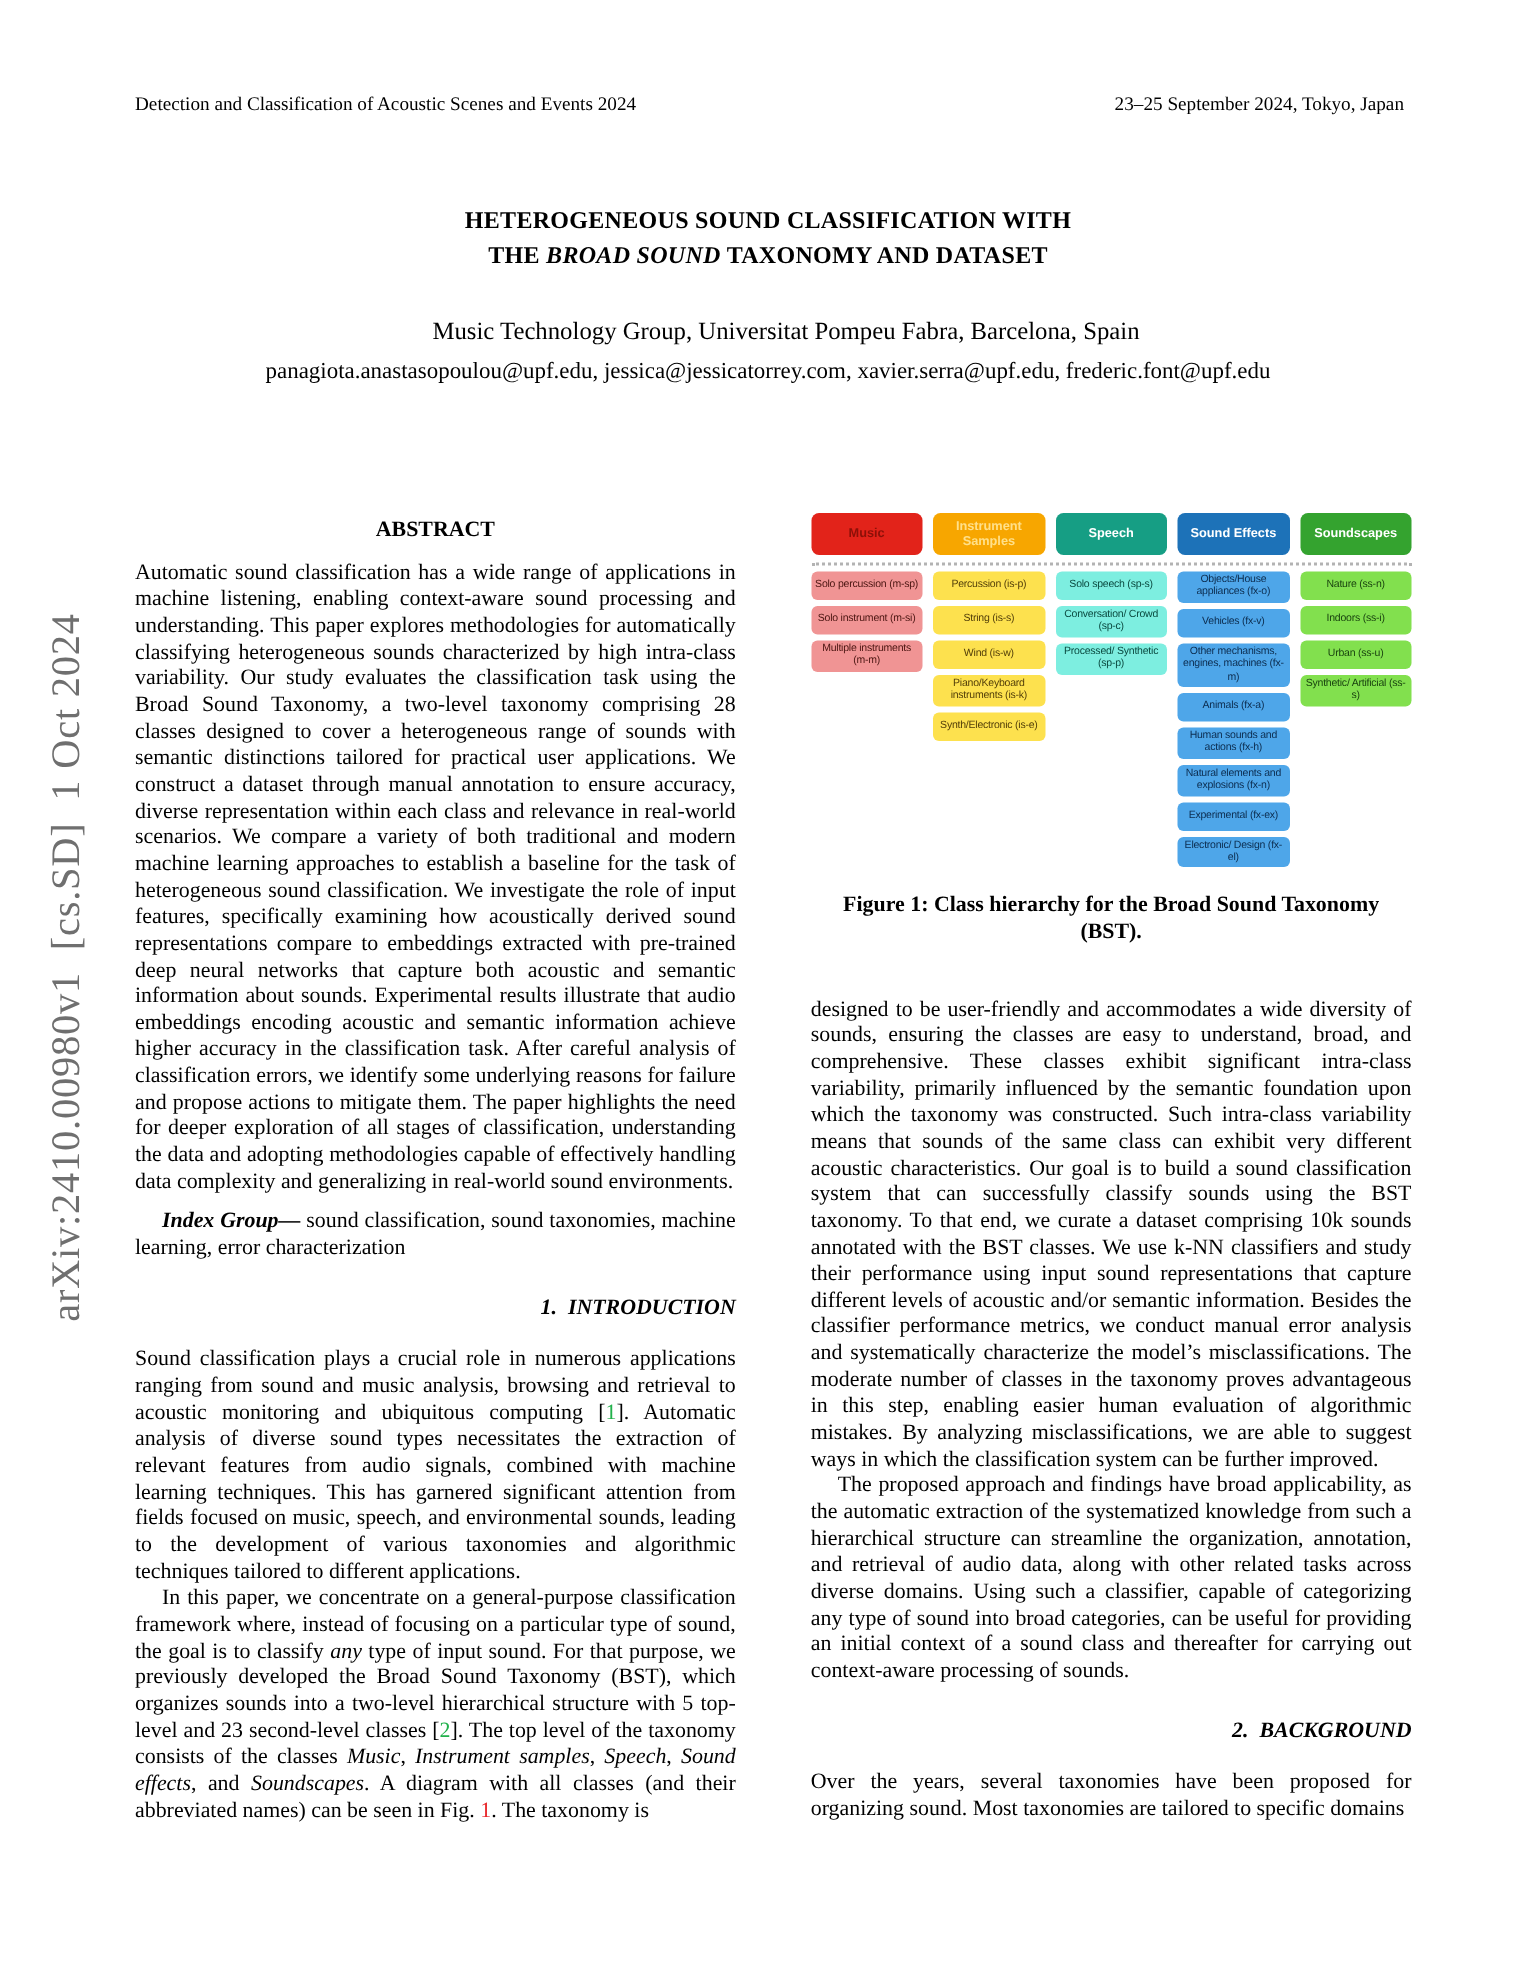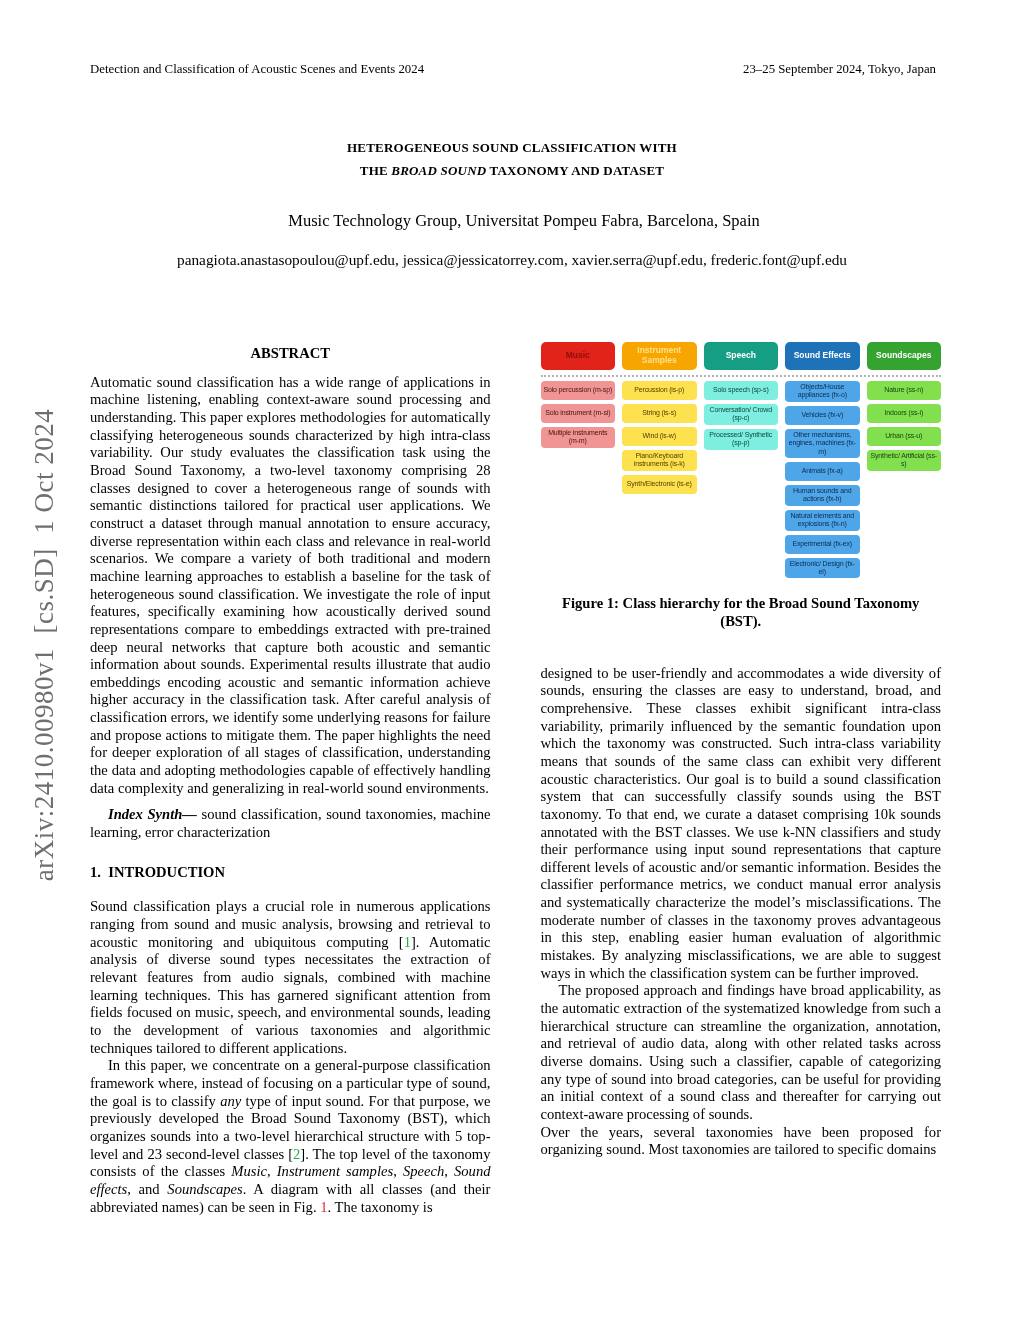--- a/index.html
+++ b/index.html
@@ -7,30 +7,30 @@
         font-family:"Liberation Serif",serif;color:#000;overflow:hidden;}
 
   .runhead{position:absolute;top:62px;left:90px;width:846px;display:flex;
            justify-content:space-between;font-size:12.8px;}
 
   .arxiv-stamp{position:absolute;left:44px;top:645px;
                transform:translate(-50%,-50%) rotate(-90deg);
                font-size:27px;color:#6f6f6f;white-space:pre;letter-spacing:.5px;}
 
   .title-block{position:absolute;top:136px;left:0;width:100%;text-align:center;}
-  .title{font-size:13px;font-weight:bold;line-height:23px;letter-spacing:.2px;text-align:center;}
+  .title{font-size:16px;font-weight:bold;line-height:23px;letter-spacing:.2px;text-align:center;}
   .authors{margin-top:29px;font-size:15.5px;font-style:italic;}
   .affiliation{margin-top:29px;font-size:16.5px;padding-left:24px;}
-  .emails{margin-top:20px;font-size:15.3px;}
+  .emails{margin-top:8px;font-size:15.3px;}
 
   .columns{position:absolute;top:338px;left:90px;width:851px;display:flex;gap:50px;}
   .col{width:407px;font-size:14.6px;line-height:17.65px;text-align:justify;}
   .col p{margin:0;}
   .center-head{text-align:center;font-weight:bold;font-size:14.6px;margin:7px 0 11px 0;}
-  .sec-head{text-align:left;font-weight:bold;font-size:14.6px;margin:22px 0 17px 0;}
+  .sec-head{text-align:right;font-weight:bold;font-size:14.6px;margin:22px 0 17px 0;font-style:italic;}
   .indent{text-indent:18px;}
   .index-terms{margin-top:9px !important;text-indent:18px;}
   .bi{font-weight:bold;font-style:italic;}
   .it{font-style:italic;}
   .cite{color:#22b14c;}
   .figref{color:#e8262a;}
 
   
   .figure{margin-top:4px;}
   .bst{position:relative;display:grid;grid-template-columns:repeat(5,1fr);
@@ -62,21 +62,21 @@
     <div class="title"><span>HETEROGENEOUS SOUND CLASSIFICATION WITH</span><br><span>THE </span><span class="it">BROAD SOUND</span><span> TAXONOMY AND DATASET</span></div>
     <div class="affiliation">Music Technology Group, Universitat Pompeu Fabra, Barcelona, Spain</div>
     <div class="emails">panagiota.anastasopoulou@upf.edu, jessica@jessicatorrey.com, xavier.serra@upf.edu, frederic.font@upf.edu</div>
   </div>
 
   <div class="columns">
 
     <div class="col">
       <div class="center-head">ABSTRACT</div>
       <p>Automatic sound classification has a wide range of applications in machine listening, enabling context-aware sound processing and understanding. This paper explores methodologies for automatically classifying heterogeneous sounds characterized by high intra-class variability. Our study evaluates the classification task using the Broad Sound Taxonomy, a two-level taxonomy comprising 28 classes designed to cover a heterogeneous range of sounds with semantic distinctions tailored for practical user applications. We construct a dataset through manual annotation to ensure accuracy, diverse representation within each class and relevance in real-world scenarios. We compare a variety of both traditional and modern machine learning approaches to establish a baseline for the task of heterogeneous sound classification. We investigate the role of input features, specifically examining how acoustically derived sound representations compare to embeddings extracted with pre-trained deep neural networks that capture both acoustic and semantic information about sounds. Experimental results illustrate that audio embeddings encoding acoustic and semantic information achieve higher accuracy in the classification task. After careful analysis of classification errors, we identify some underlying reasons for failure and propose actions to mitigate them. The paper highlights the need for deeper exploration of all stages of classification, understanding the data and adopting methodologies capable of effectively handling data complexity and generalizing in real-world sound environments.</p>
-      <p class="index-terms"><span class="bi">Index Synth—</span><span> sound classification, sound taxonomies, machine learning, error characterization</span></p>
+      <p class="index-terms"><span class="bi">Index Group—</span><span> sound classification, sound taxonomies, machine learning, error characterization</span></p>
       <div class="sec-head">1.&nbsp;&nbsp;INTRODUCTION</div>
       <p><span>Sound classification plays a crucial role in numerous applications ranging from sound and music analysis, browsing and retrieval to acoustic monitoring and ubiquitous computing [</span><span class="cite">1</span><span>]. Automatic analysis of diverse sound types necessitates the extraction of relevant features from audio signals, combined with machine learning techniques. This has garnered significant attention from fields focused on music, speech, and environmental sounds, leading to the development of various taxonomies and algorithmic techniques tailored to different applications.</span></p>
       <p class="indent"><span>In this paper, we concentrate on a general-purpose classification framework where, instead of focusing on a particular type of sound, the goal is to classify </span><span class="it">any</span><span> type of input sound. For that purpose, we previously developed the Broad Sound Taxonomy (BST), which organizes sounds into a two-level hierarchical structure with 5 top-level and 23 second-level classes [</span><span class="cite">2</span><span>]. The top level of the taxonomy consists of the classes </span><span class="it">Music</span><span>, </span><span class="it">Instrument samples</span><span>, </span><span class="it">Speech</span><span>, </span><span class="it">Sound effects</span><span>, and </span><span class="it">Soundscapes</span><span>. A diagram with all classes (and their abbreviated names) can be seen in Fig. </span><span class="figref">1</span><span>. The taxonomy is</span></p>
     </div>
 
     <div class="col">
       <div class="figure">
         <div class="bst">
           <div class="bst-sep"></div>
         <div class="bst-col">
@@ -115,17 +115,18 @@
               <div class="bst-box" style="background: rgb(130, 224, 78); color: rgb(23, 63, 14);">Nature (ss-n)</div>
               <div class="bst-box" style="background: rgb(130, 224, 78); color: rgb(23, 63, 14);">Indoors (ss-i)</div>
               <div class="bst-box" style="background: rgb(130, 224, 78); color: rgb(23, 63, 14);">Urban (ss-u)</div>
               <div class="bst-box" style="background: rgb(130, 224, 78); color: rgb(23, 63, 14);">Synthetic/ Artificial (ss-s)</div>
             </div>
           </div>
         <div class="figcaption">Figure 1: Class hierarchy for the Broad Sound Taxonomy (BST).</div>
       </div>
       <p>designed to be user-friendly and accommodates a wide diversity of sounds, ensuring the classes are easy to understand, broad, and comprehensive. These classes exhibit significant intra-class variability, primarily influenced by the semantic foundation upon which the taxonomy was constructed. Such intra-class variability means that sounds of the same class can exhibit very different acoustic characteristics. Our goal is to build a sound classification system that can successfully classify sounds using the BST taxonomy. To that end, we curate a dataset comprising 10k sounds annotated with the BST classes. We use k-NN classifiers and study their performance using input sound representations that capture different levels of acoustic and/or semantic information. Besides the classifier performance metrics, we conduct manual error analysis and systematically characterize the model’s misclassifications. The moderate number of classes in the taxonomy proves advantageous in this step, enabling easier human evaluation of algorithmic mistakes. By analyzing misclassifications, we are able to suggest ways in which the classification system can be further improved.</p>
       <p class="indent">The proposed approach and findings have broad applicability, as the automatic extraction of the systematized knowledge from such a hierarchical structure can streamline the organization, annotation, and retrieval of audio data, along with other related tasks across diverse domains. Using such a classifier, capable of categorizing any type of sound into broad categories, can be useful for providing an initial context of a sound class and thereafter for carrying out context-aware processing of sounds.</p>
+      <div class="sec-head">2.&nbsp;&nbsp;BACKGROUND</div>
       <p>Over the years, several taxonomies have been proposed for organizing sound. Most taxonomies are tailored to specific domains</p>
     </div>
 
   </div>
 </div>
 
 </body></html>

